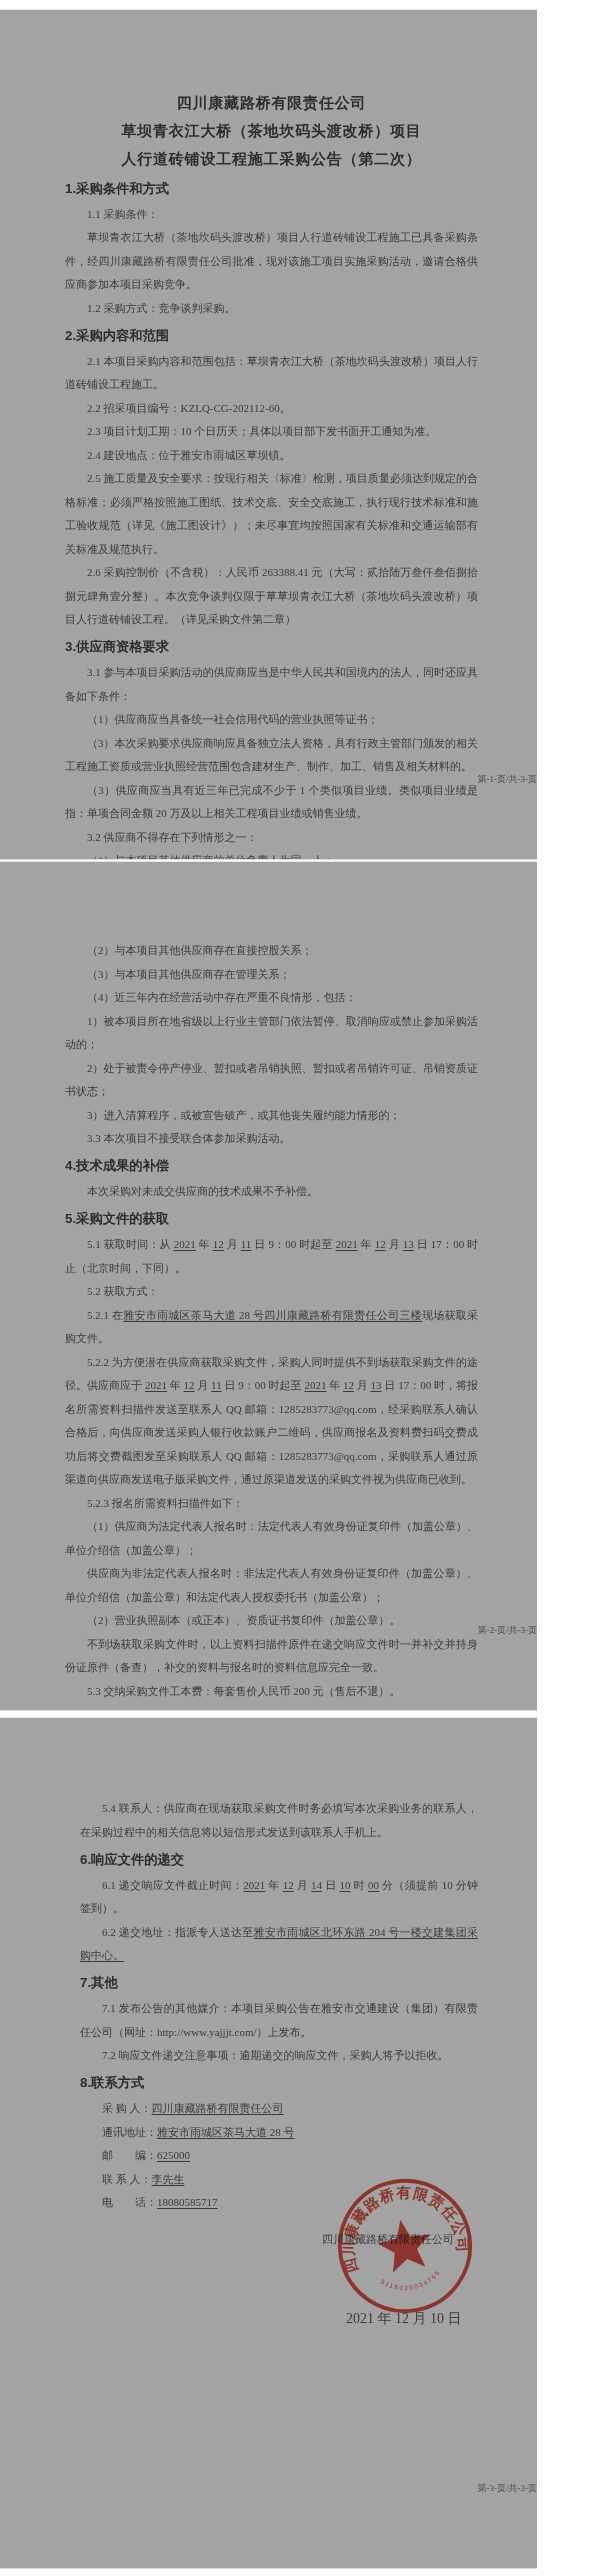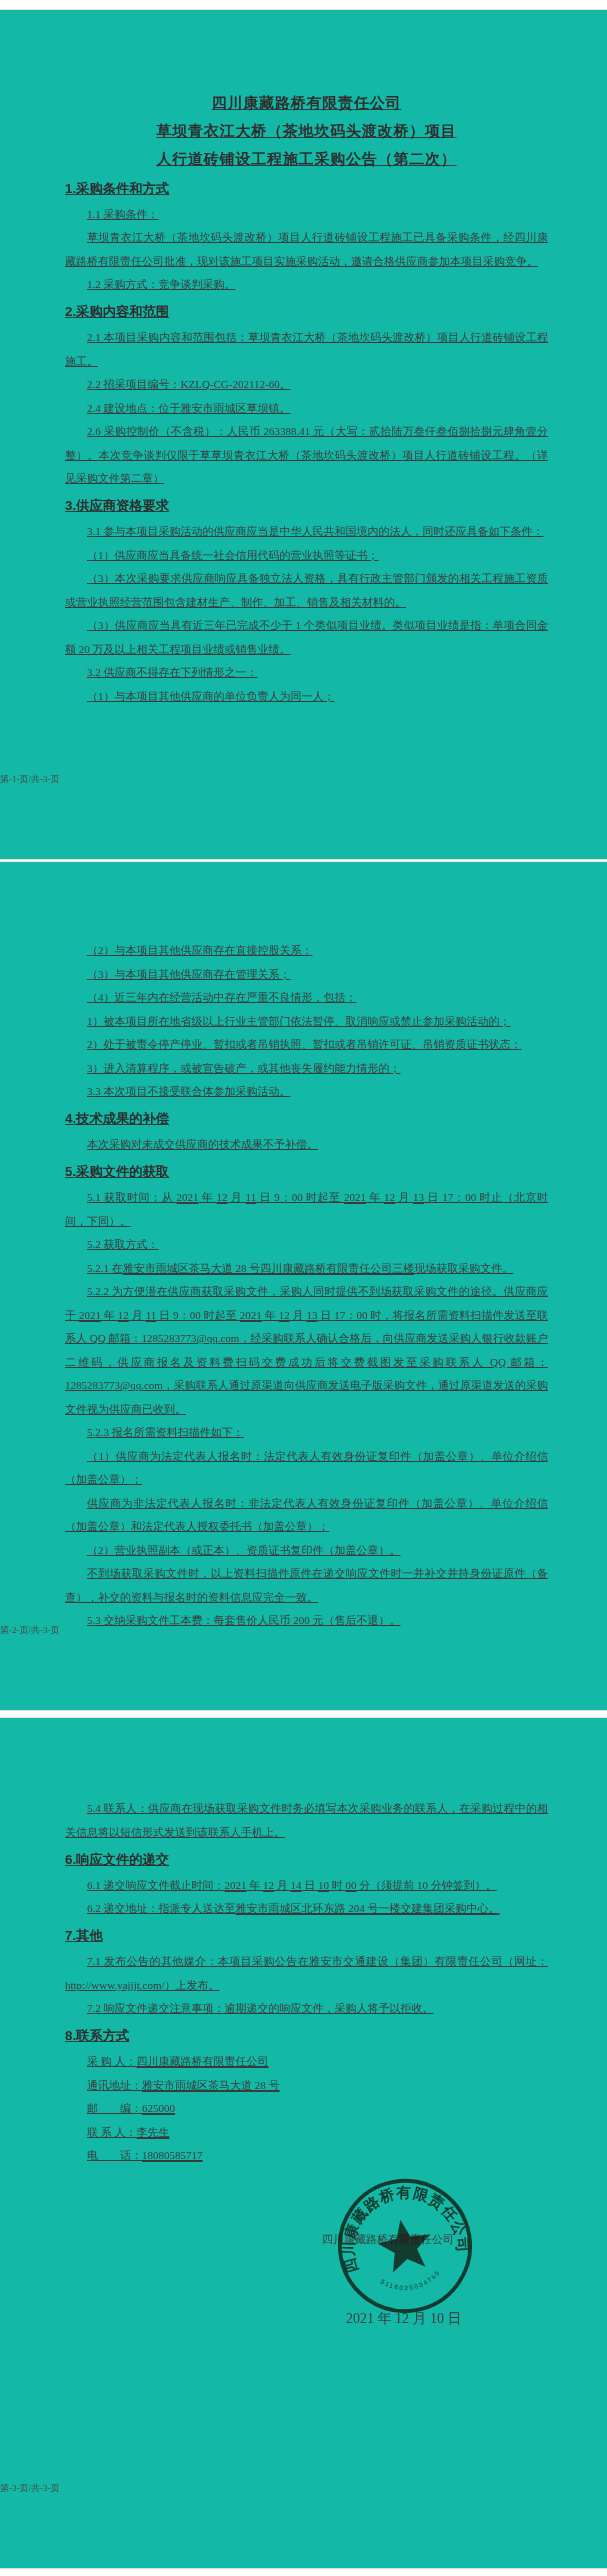--- a/index.html
+++ b/index.html
@@ -1,36 +1,35 @@
 <!DOCTYPE html>
 <html style="font-size:12px"><head>
 <meta charset="utf-8">
 <style>
   html, body { margin:0; padding:0; background:#fdfdfc; }
   body { width:607px; font-family:"Liberation Serif", serif; -webkit-font-smoothing:antialiased; }
 
   .sheet {
     position:relative;
-    width:607px;
-    background:#14b8a6;
+    width:537px;
+    background:#a3a3a3;
     color:#3a3a3a;
     overflow:hidden;
     border-top:0.8px solid #e6e6e2;
     border-bottom:0.8px solid #dddcd8;
     box-sizing:border-box;
-    text-decoration:underline;
   }
   #sheet1 { height:851px; margin-top:9px; }
   #sheet2 { height:850px; margin-top:1px; }
   #sheet3 { height:852px; margin-top:6px; }
 
   .content { padding:0 59px 0 65px; }
   #sheet1 .content { padding-top:79px; }
   #sheet2 .content { padding-top:77px; }
-  #sheet3 .content { padding-top:79px; }
+  #sheet3 .content { padding-top:79px;margin-left:15px; }
 
   .doc-title {
     text-align:center;
     font-size:15px;
     font-weight:bold;
     line-height:28px;
     letter-spacing:0.8px;
     color:#2e2e2e;
   }
   .sec-h {
@@ -47,21 +46,21 @@
     text-indent:2em;
     text-align:justify;
     color:#3a3a3a;
   }
   .u { text-decoration:underline; text-underline-offset:2.3px; }
 
   .page-footer {
     position:absolute;
     left:0; right:0;
     bottom:73px;
-    text-align:left;
+    text-align:right;
     font-size:9px;
     color:#474747;
   }
 
   
   .sig-company {
     position:absolute;
     left:322px; top:514px;
     font-size:11px;
     color:#3a3a3a;
@@ -105,21 +104,23 @@
       <div class="doc-title"><span>四川康藏路桥有限责任公司</span></div>
       <div class="doc-title"><span>草坝青衣江大桥（茶地坎码头渡改桥）项目</span></div>
       <div class="doc-title"><span>人行道砖铺设工程施工采购公告（第二次）</span></div>
       <div class="sec-h"><span>1.采购条件和方式</span></div>
       <div class="para"><span>1.1 采购条件：</span></div>
       <div class="para"><span>草坝青衣江大桥（茶地坎码头渡改桥）项目人行道砖铺设工程施工已具备采购条件，经四川康藏路桥有限责任公司批准，现对该施工项目实施采购活动，邀请合格供应商参加本项目采购竞争。</span></div>
       <div class="para"><span>1.2 采购方式：竞争谈判采购。</span></div>
       <div class="sec-h"><span>2.采购内容和范围</span></div>
       <div class="para"><span>2.1 本项目采购内容和范围包括：草坝青衣江大桥（茶地坎码头渡改桥）项目人行道砖铺设工程施工。</span></div>
       <div class="para"><span>2.2 招采项目编号：KZLQ-CG-202112-60。</span></div>
+      <div class="para"><span>2.3 项目计划工期：10 个日历天；具体以项目部下发书面开工通知为准。</span></div>
       <div class="para"><span>2.4 建设地点：位于雅安市雨城区草坝镇。</span></div>
+      <div class="para"><span>2.5 施工质量及安全要求：按现行相关〈标准〉检测，项目质量必须达到规定的合格标准；必须严格按照施工图纸、技术交底、安全交底施工，执行现行技术标准和施工验收规范（详见《施工图设计》）；未尽事宜均按照国家有关标准和交通运输部有关标准及规范执行。</span></div>
       <div class="para"><span>2.6 采购控制价（不含税）：人民币 263388.41 元（大写：贰拾陆万叁仟叁佰捌拾捌元肆角壹分整）。本次竞争谈判仅限于草草坝青衣江大桥（茶地坎码头渡改桥）项目人行道砖铺设工程。（详见采购文件第二章）</span></div>
       <div class="sec-h"><span>3.供应商资格要求</span></div>
       <div class="para"><span>3.1 参与本项目采购活动的供应商应当是中华人民共和国境内的法人，同时还应具备如下条件：</span></div>
       <div class="para"><span>（1）供应商应当具备统一社会信用代码的营业执照等证书；</span></div>
       <div class="para"><span>（3）本次采购要求供应商响应具备独立法人资格，具有行政主管部门颁发的相关工程施工资质或营业执照经营范围包含建材生产、制作、加工、销售及相关材料的。</span></div>
       <div class="para"><span>（3）供应商应当具有近三年已完成不少于 1 个类似项目业绩。类似项目业绩是指：单项合同金额 20 万及以上相关工程项目业绩或销售业绩。</span></div>
       <div class="para"><span>3.2 供应商不得存在下列情形之一：</span></div>
       <div class="para"><span>（1）与本项目其他供应商的单位负责人为同一人；</span></div>
     </div>
   <div class="page-footer">第-1-页/共-3-页</div>

